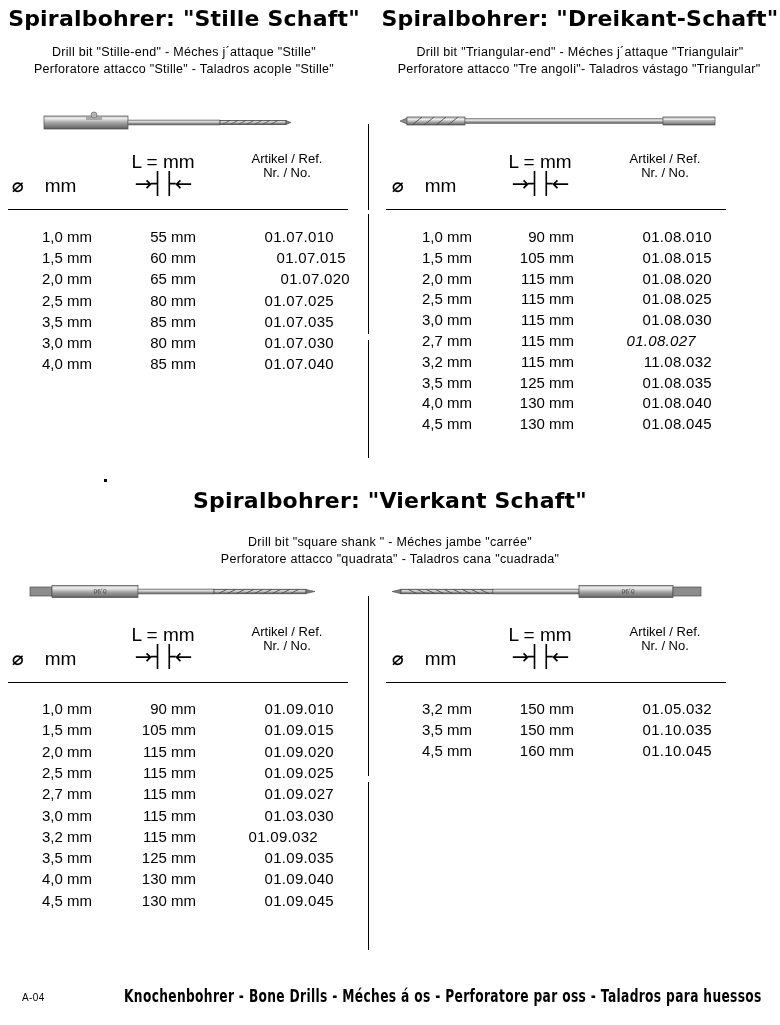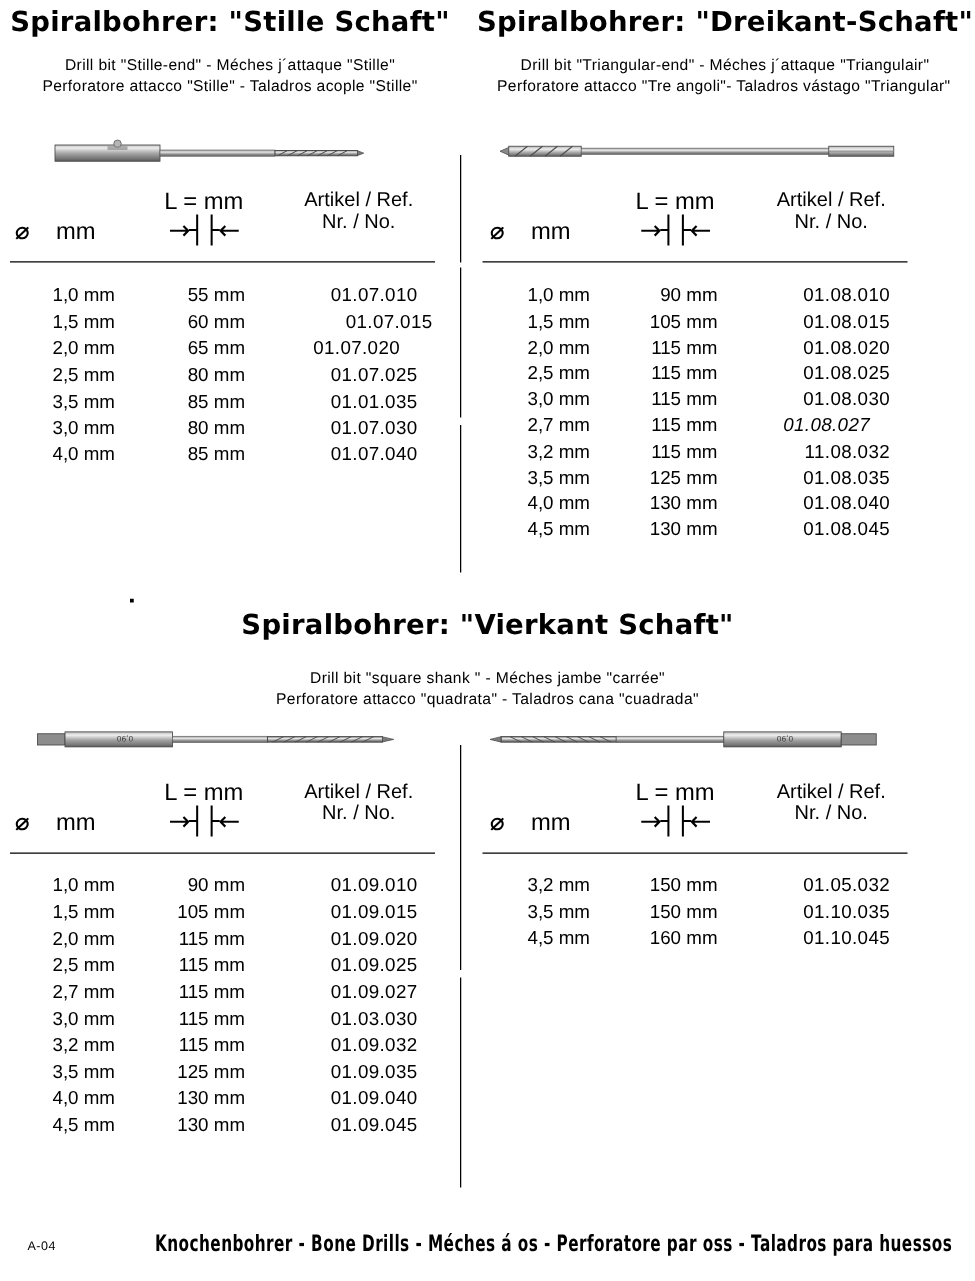--- a/index.html
+++ b/index.html
@@ -71,21 +71,21 @@
   .dim-sym {
     font-family: "DejaVu Sans", sans-serif;
     font-size: 21px;
     letter-spacing: -1px;
     display: block;
     margin-top: 1px;
   }
   .th-ref {
     position: absolute;
     text-align: center;
-    font-size: 16px;
+    font-size: 13px;
     line-height: 1.08;
     white-space: nowrap;
   }
   .hrule {
     position: absolute;
     height: 0;
     border-top: 1.6px solid #000;
   }
 
   
@@ -207,31 +207,31 @@
       <span class="c-ref" style="left: 210px;">01.07.010</span>
     </div>
     <div class="trow" style="top: 21.2px; left: 0px;">
       <span class="c-dia">1,5 mm</span>
       <span class="c-len" style="left: 104px;">60 mm</span>
       <span class="c-ref" style="left: 222px;">01.07.015</span>
     </div>
     <div class="trow" style="top: 42.4px; left: 0px;">
       <span class="c-dia">2,0 mm</span>
       <span class="c-len" style="left: 104px;">65 mm</span>
-      <span class="c-ref" style="left: 196px;">01.07.020</span>
+      <span class="c-ref" style="left: 226px;">01.07.020</span>
     </div>
     <div class="trow" style="top: 63.6px; left: 0px;">
       <span class="c-dia">2,5 mm</span>
       <span class="c-len" style="left: 104px;">80 mm</span>
       <span class="c-ref" style="left: 210px;">01.07.025</span>
     </div>
     <div class="trow" style="top: 84.8px; left: 0px;">
       <span class="c-dia">3,5 mm</span>
       <span class="c-len" style="left: 104px;">85 mm</span>
-      <span class="c-ref" style="left: 210px;">01.01.035</span>
+      <span class="c-ref" style="left: 210px;">01.07.035</span>
     </div>
     <div class="trow" style="top: 106px; left: 0px;">
       <span class="c-dia">3,0 mm</span>
       <span class="c-len" style="left: 104px;">80 mm</span>
       <span class="c-ref" style="left: 210px;">01.07.030</span>
     </div>
     <div class="trow" style="top: 127.2px; left: 0px;">
       <span class="c-dia">4,0 mm</span>
       <span class="c-len" style="left: 104px;">85 mm</span>
       <span class="c-ref" style="left: 210px;">01.07.040</span>
@@ -428,21 +428,21 @@
       <span class="c-ref" style="left: 210px;">01.09.027</span>
     </div>
     <div class="trow" style="top: 106.5px; left: 0px;">
       <span class="c-dia">3,0 mm</span>
       <span class="c-len" style="left: 104px;">115 mm</span>
       <span class="c-ref" style="left: 210px;">01.03.030</span>
     </div>
     <div class="trow" style="top: 127.8px; left: 0px;">
       <span class="c-dia">3,2 mm</span>
       <span class="c-len" style="left: 104px;">115 mm</span>
-      <span class="c-ref" style="left: 210px;">01.09.032</span>
+      <span class="c-ref" style="left: 194px;">01.09.032</span>
     </div>
     <div class="trow" style="top: 149.1px; left: 0px;">
       <span class="c-dia">3,5 mm</span>
       <span class="c-len" style="left: 104px;">125 mm</span>
       <span class="c-ref" style="left: 210px;">01.09.035</span>
     </div>
     <div class="trow" style="top: 170.4px; left: 0px;">
       <span class="c-dia">4,0 mm</span>
       <span class="c-len" style="left: 104px;">130 mm</span>
       <span class="c-ref" style="left: 210px;">01.09.040</span>

